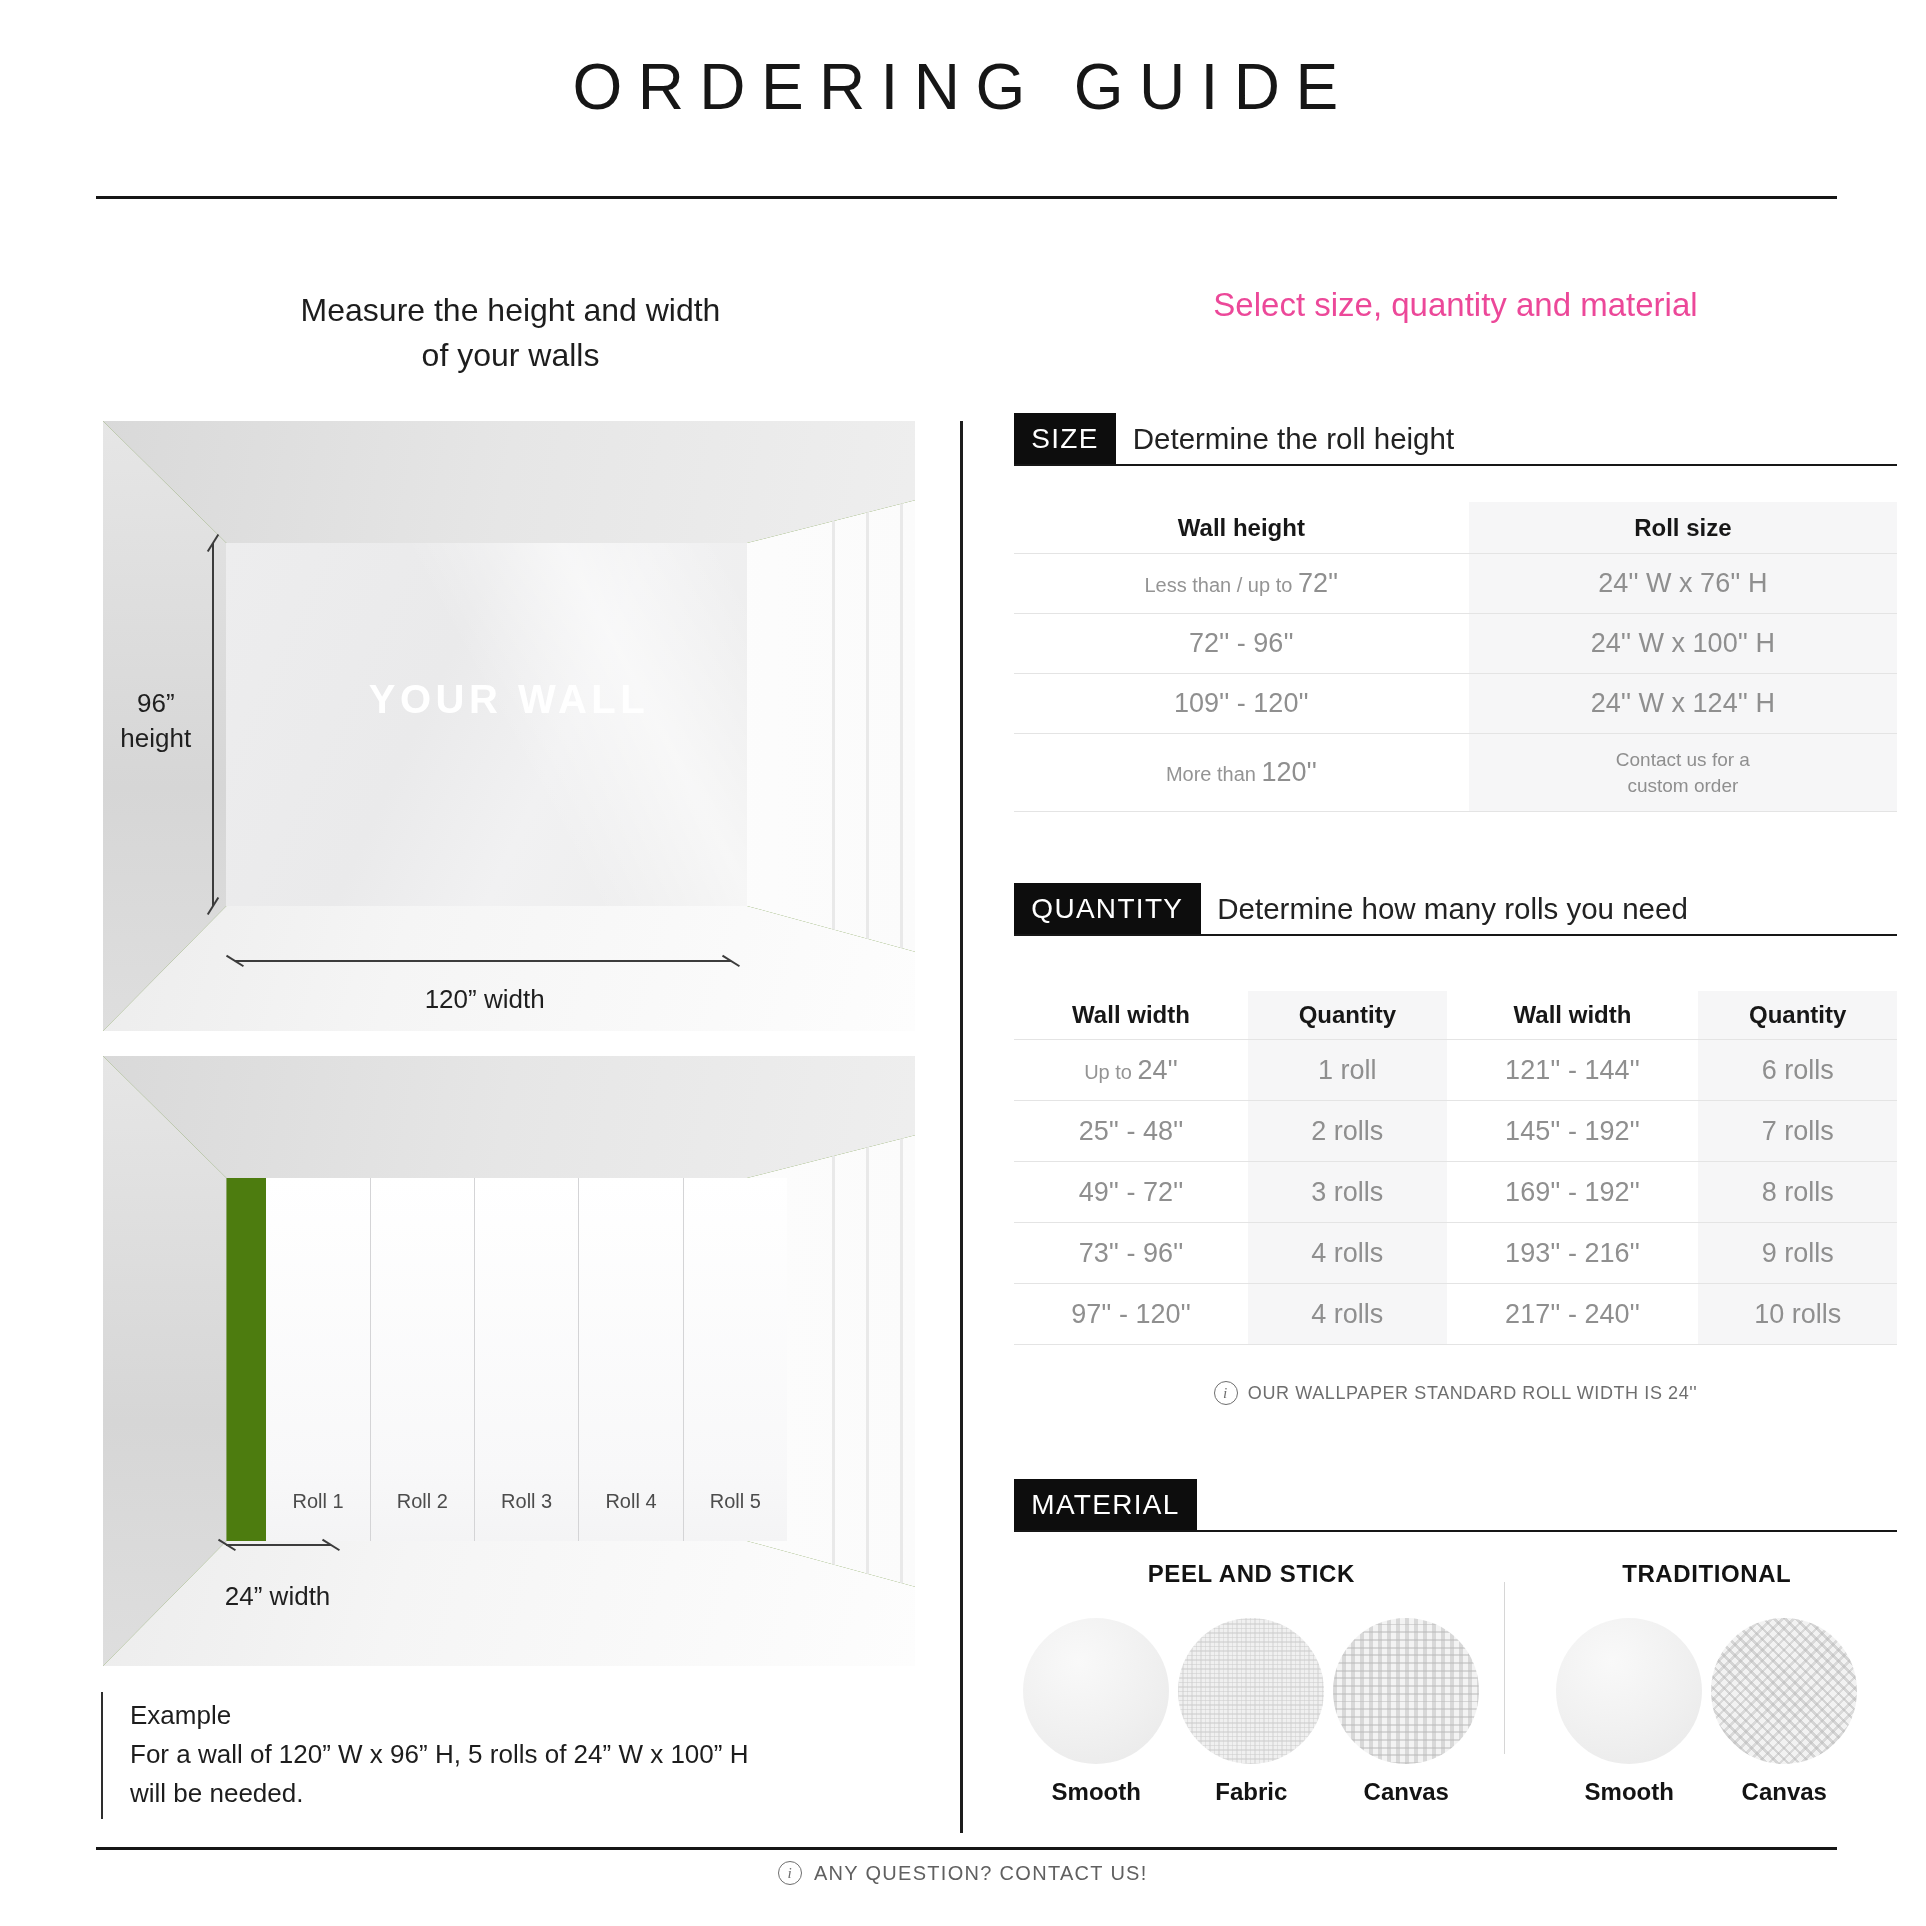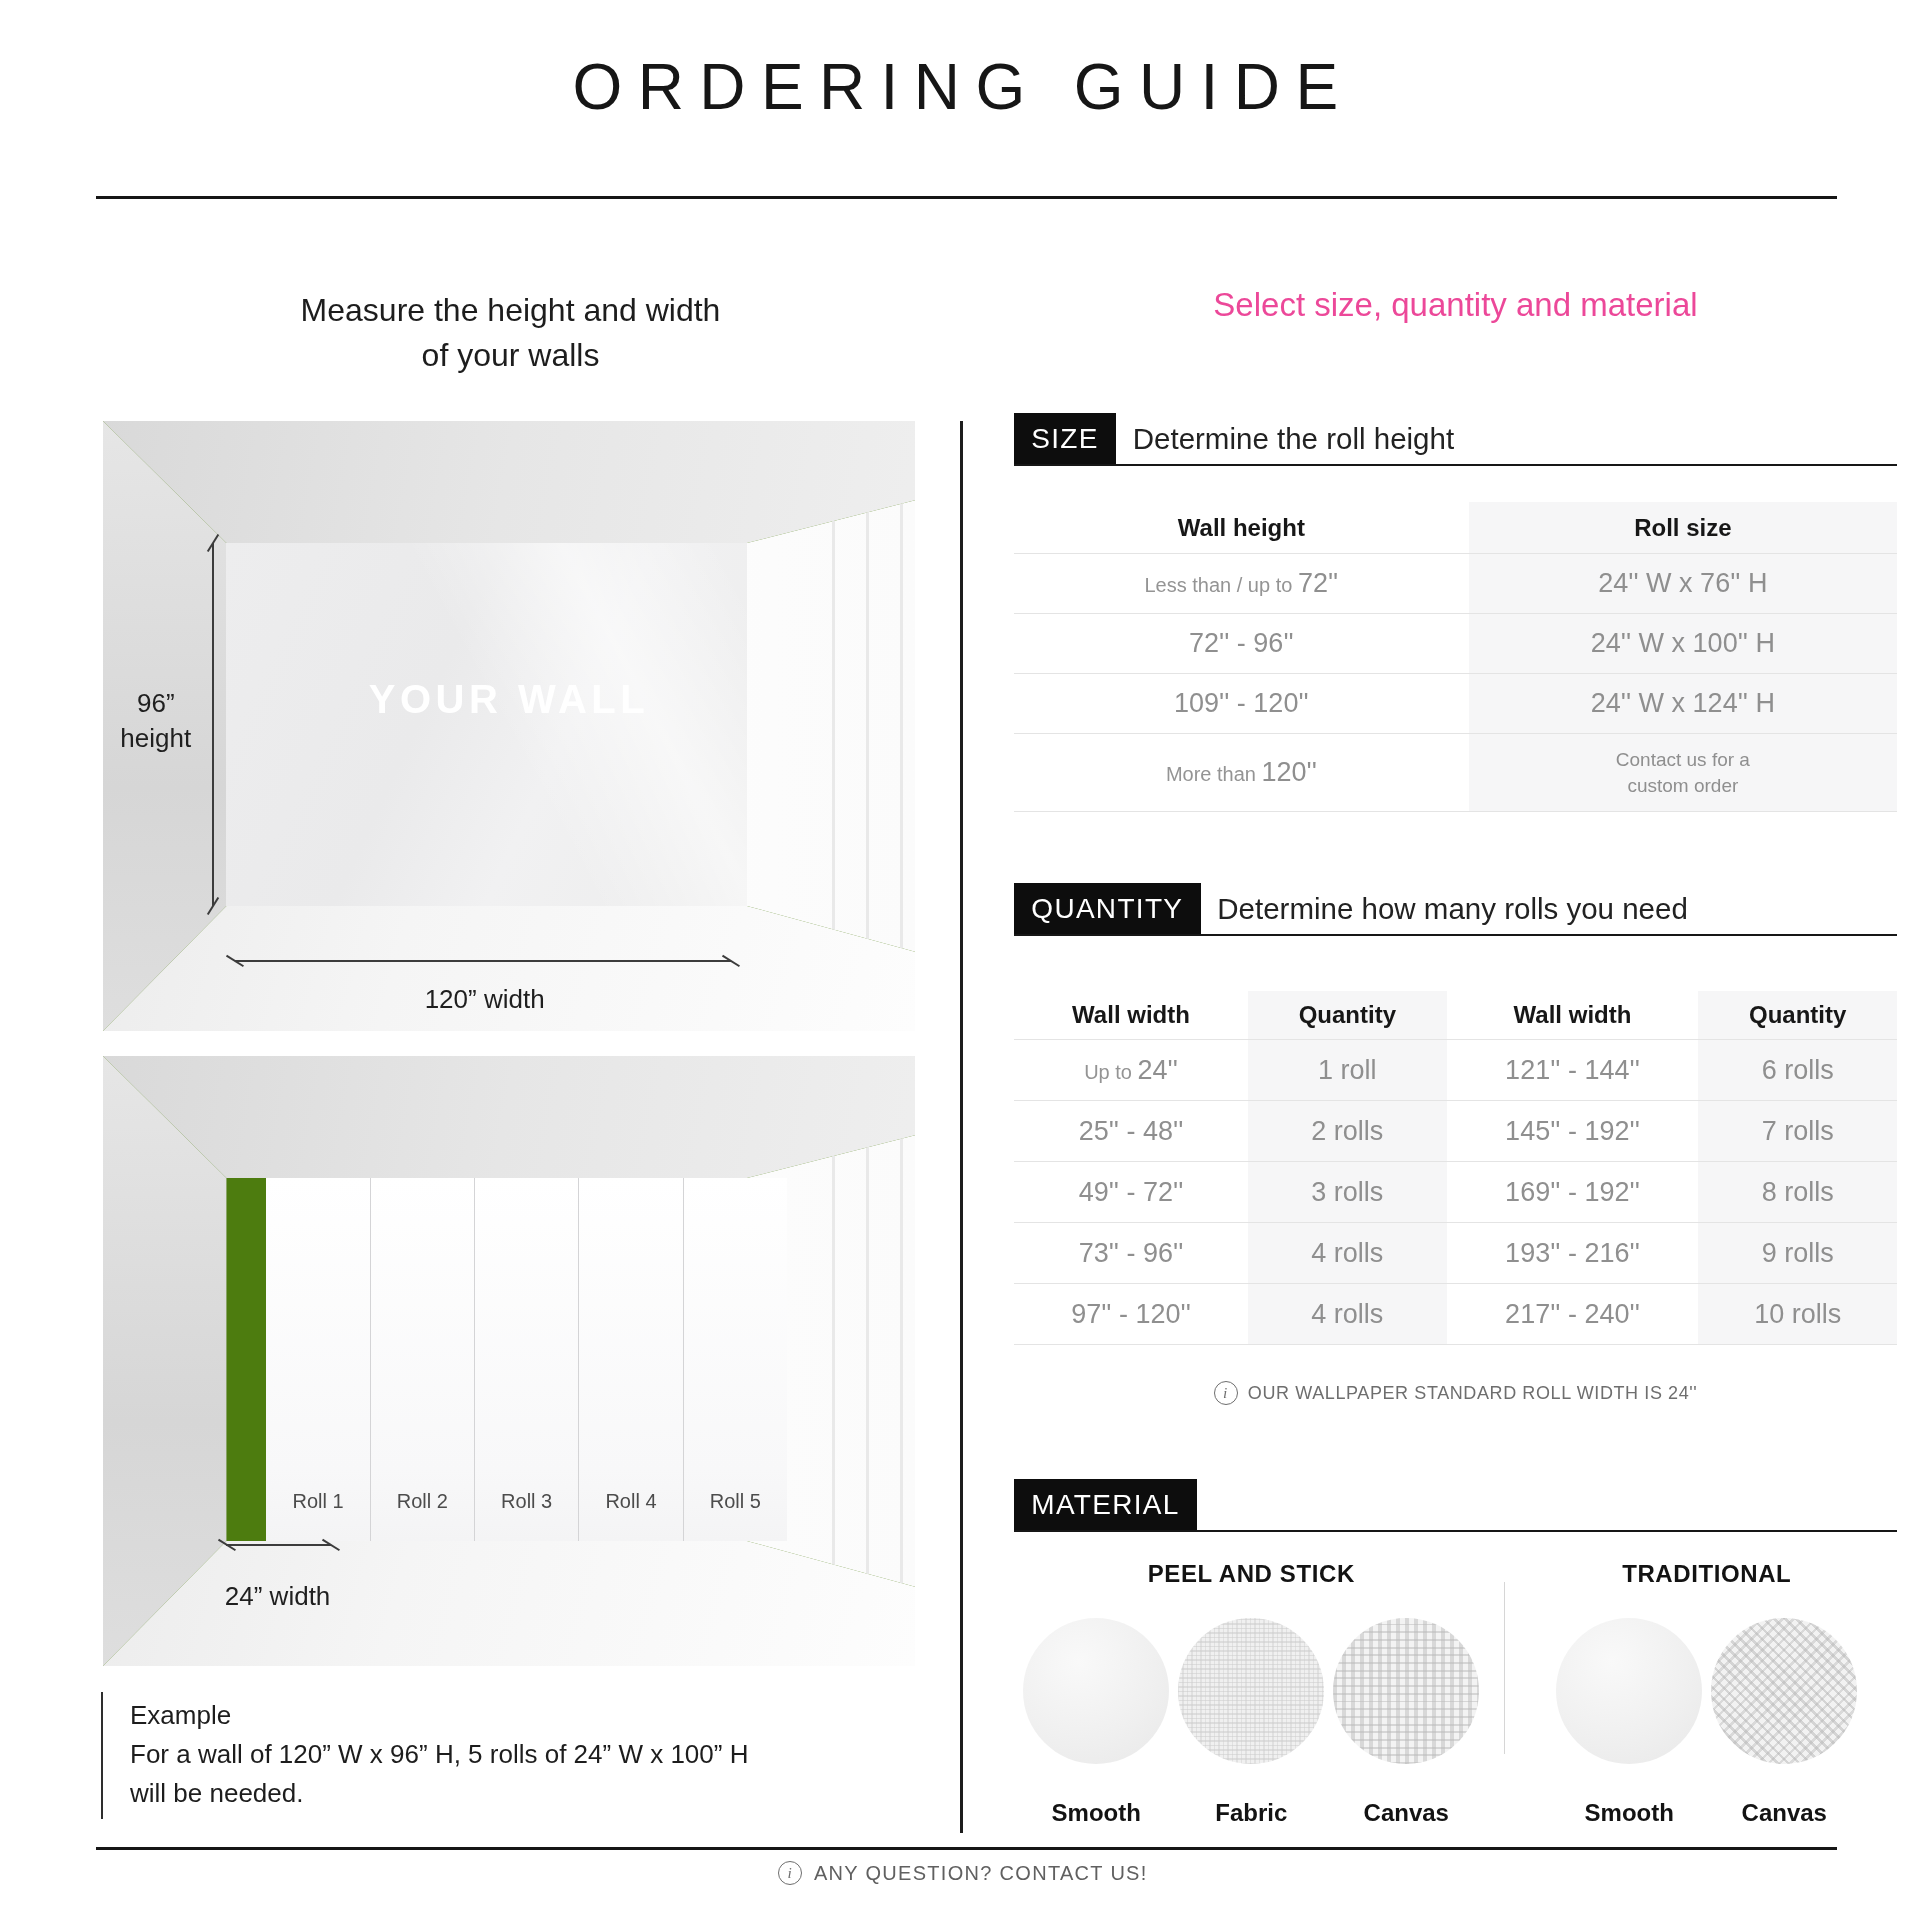--- a/index.html
+++ b/index.html
@@ -116,21 +116,21 @@
   .tex-smooth{background:radial-gradient(circle at 38% 30%,#f9f9f9 0%,#f0f0f0 55%,#e8e8e8 100%);}
   .tex-fabric{background-color:#f0f0f0;background-image:
     repeating-linear-gradient(0deg,rgba(205,205,205,0.55) 0 1.3px,transparent 1.3px 4.5px),
     repeating-linear-gradient(90deg,rgba(212,212,212,0.55) 0 1.3px,transparent 1.3px 4.5px);}
   .tex-canvas{background-color:#f3f3f3;background-image:
     repeating-linear-gradient(0deg,rgba(185,185,185,0.5) 0 1.9px,transparent 1.9px 7.7px),
     repeating-linear-gradient(90deg,rgba(198,198,198,0.6) 0 3.9px,transparent 3.9px 9px);}
   .tex-canvas-coarse{background-color:#f2f2f2;background-image:
     repeating-linear-gradient(45deg,rgba(176,176,176,0.45) 0 2.6px,transparent 2.6px 7.7px),
     repeating-linear-gradient(-45deg,rgba(188,188,188,0.45) 0 2.6px,transparent 2.6px 7.7px);}
-  .swatch-label{margin-top:35px;font-size:24px;font-weight:600;color:#131313;}
+  .swatch-label{margin-top:14px;font-size:24px;font-weight:600;color:#131313;}
   .mat-divider{position:absolute;left:55.5%;top:22px;width:1.3px;height:172px;background:#d6d6d6;}
   
   .footer{
     position:absolute;top:1861px;left:0;width:100%;
     display:flex;justify-content:center;align-items:center;gap:11.6px;
     font-size:20px;color:#606060;letter-spacing:1.3px;
   }
 </style>
 </head>
 <body>

